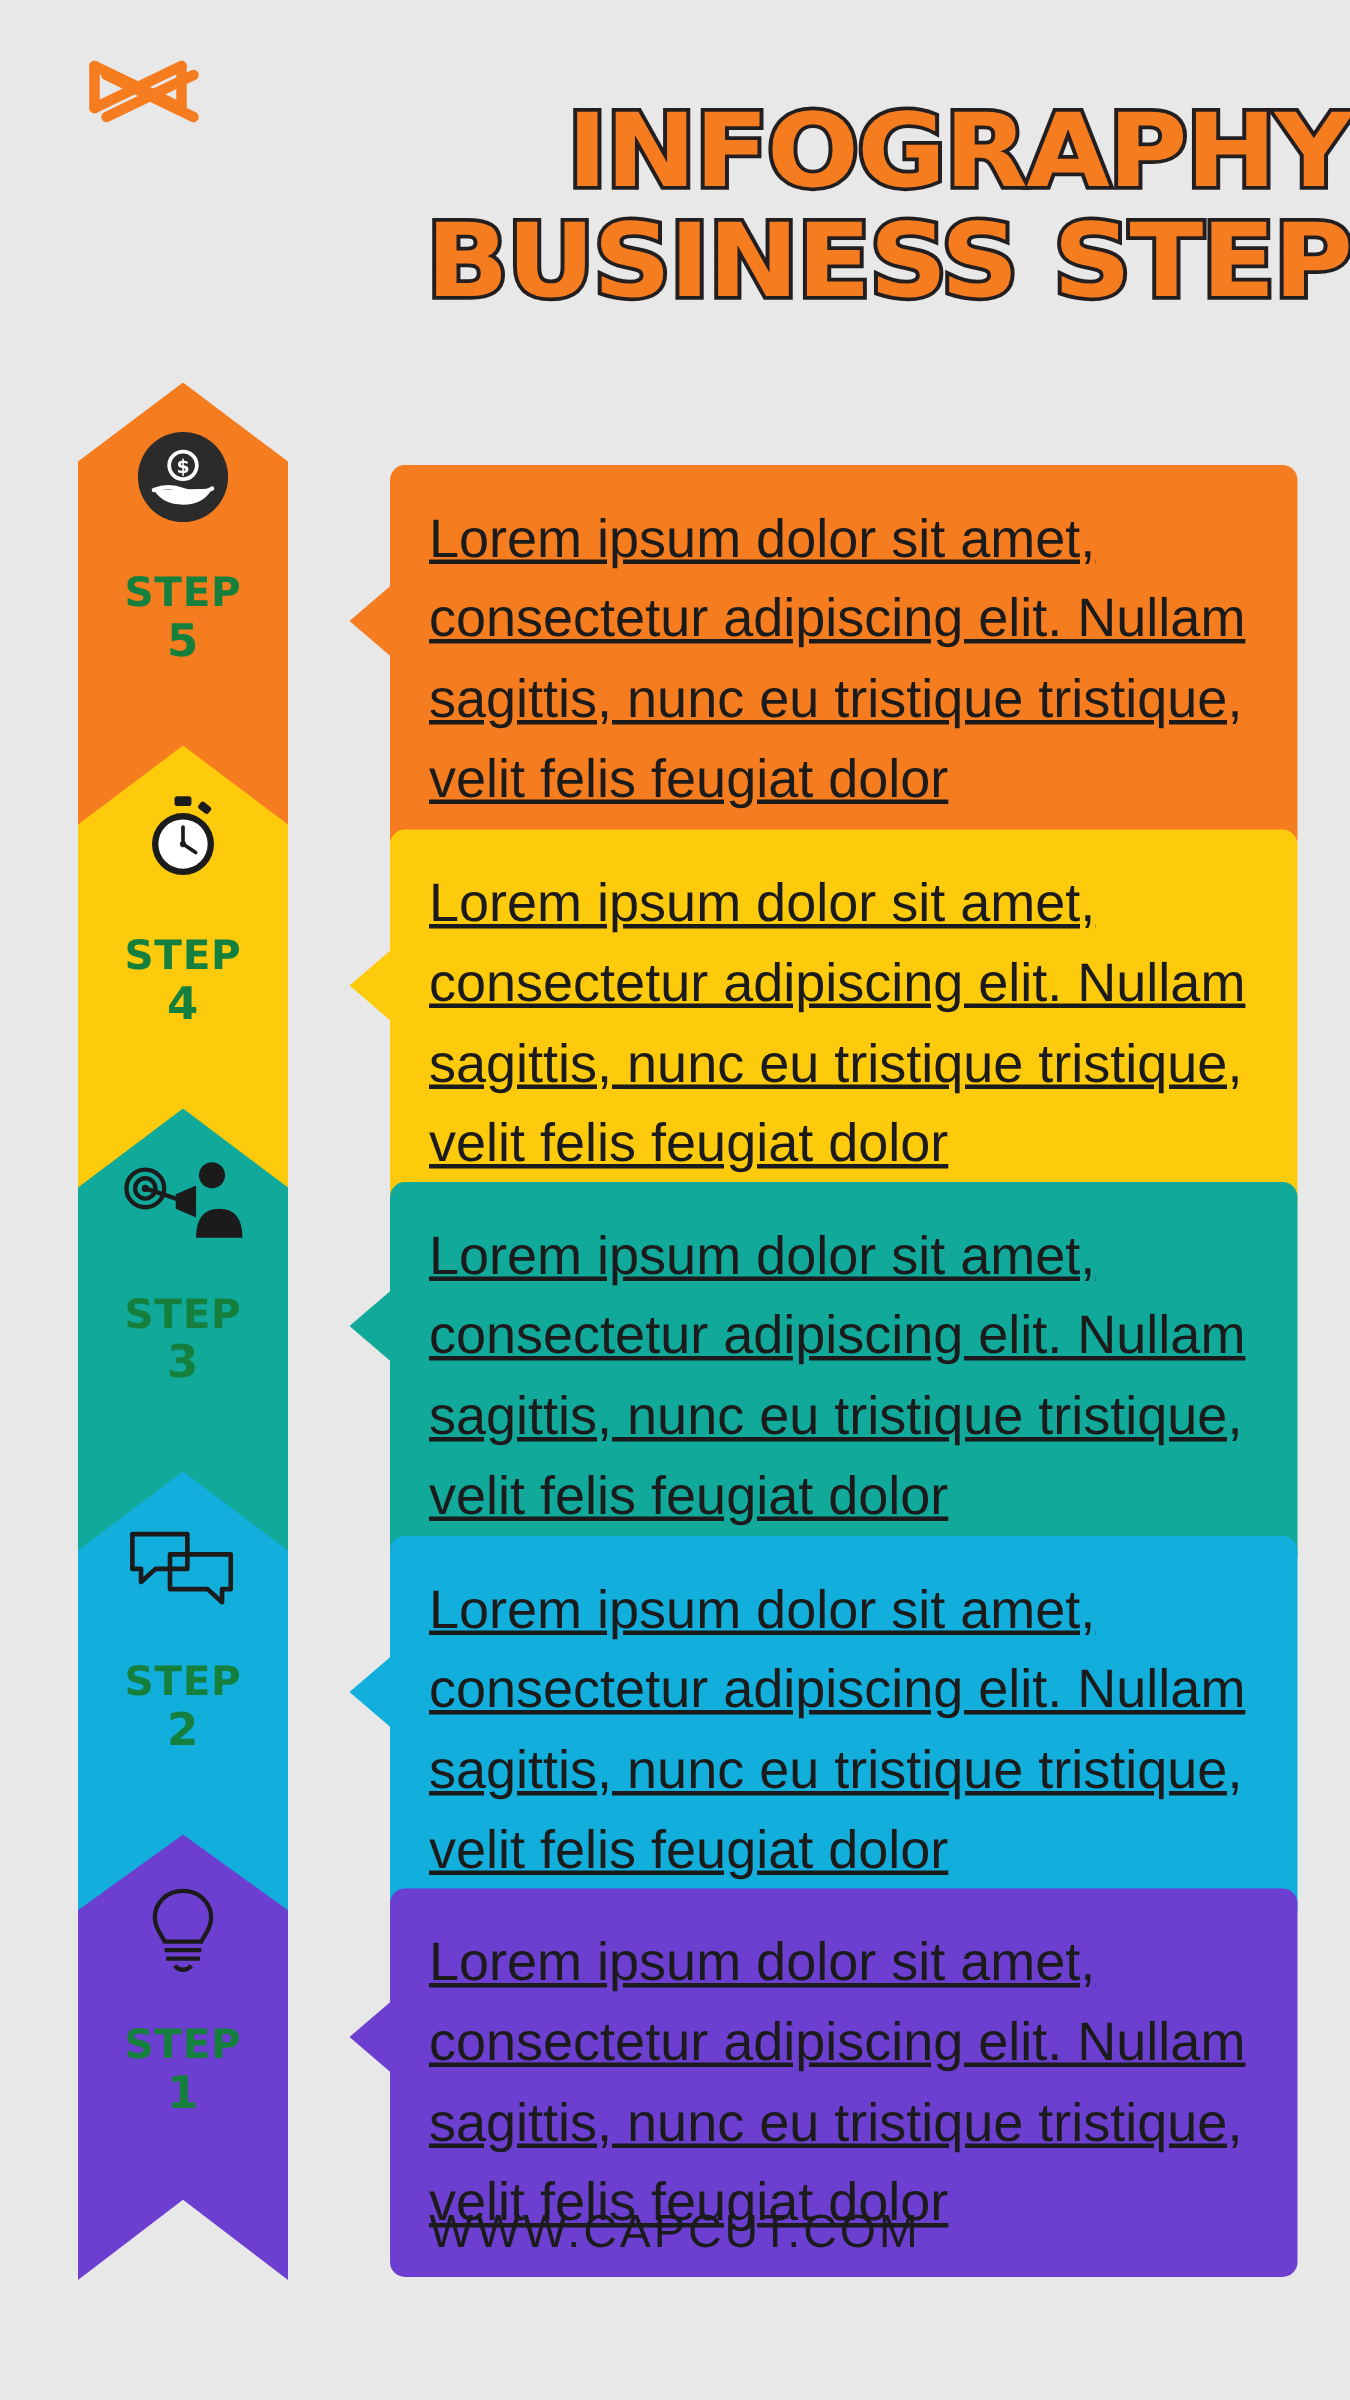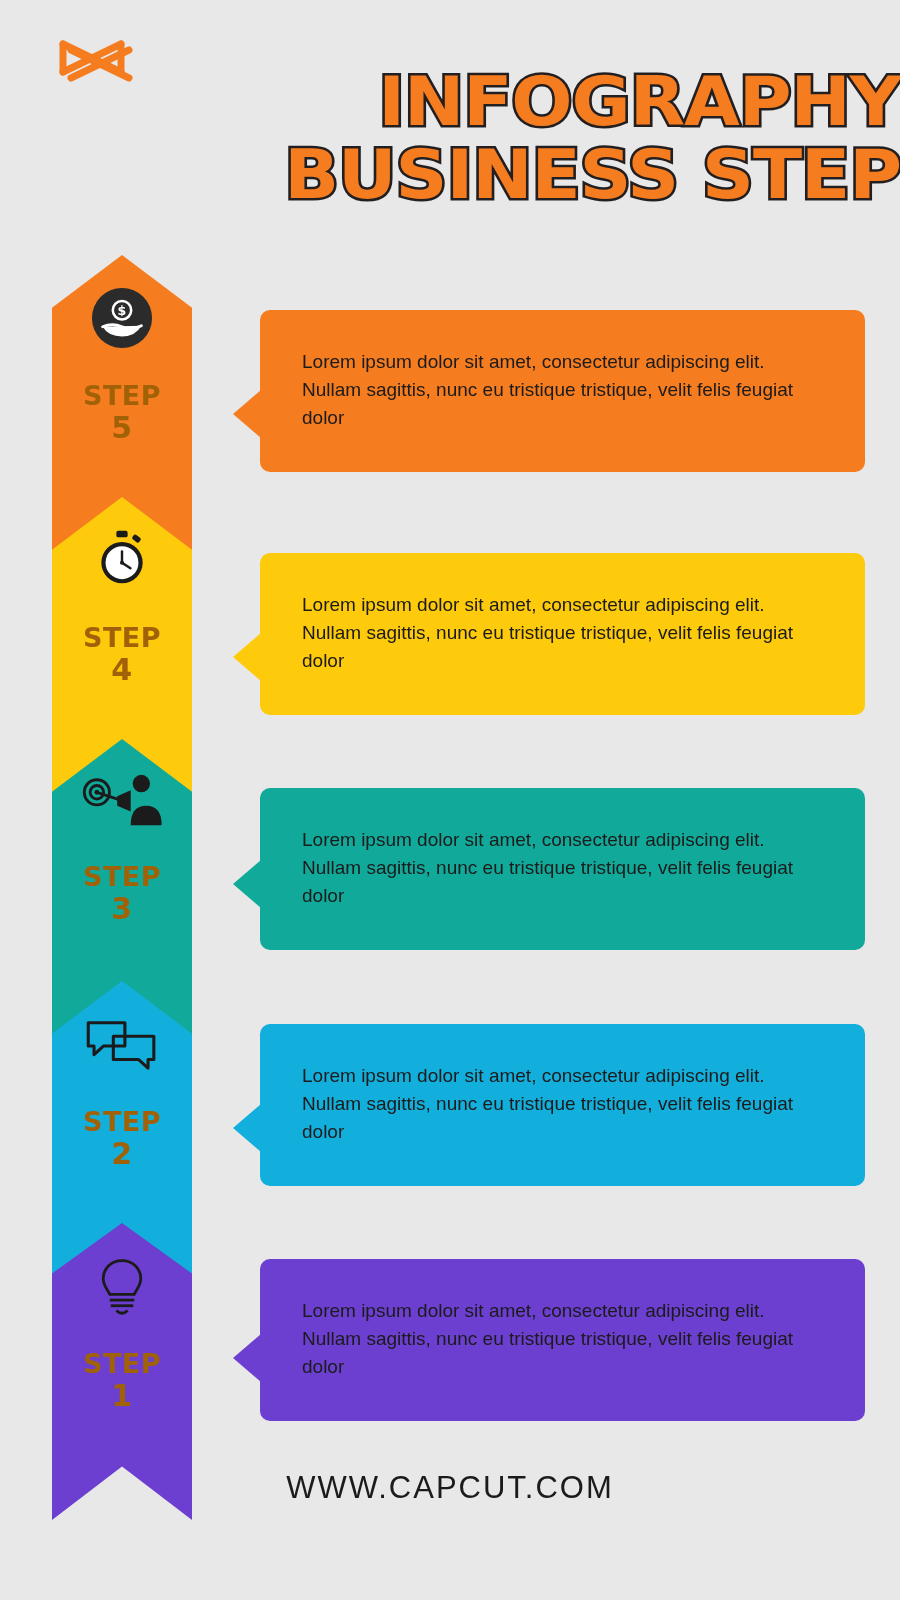--- a/index.html
+++ b/index.html
@@ -69,21 +69,21 @@
     clip-path: polygon(0% 100%, 0% 17%, 50% 0%, 100% 17%, 100% 100%, 50% 82%);
   }
   .step-label {
     position: absolute;
     left: 0;
     width: 100%;
     text-align: center;
     font-family: "DejaVu Sans", sans-serif;
     font-weight: bold;
     font-size: 27px;
-    color: #a16207;
+    color: #15803d;
     line-height: 1.15;
     letter-spacing: 0.5px;
   }
   .step-num {
     display: block;
     font-size: 30px;
   }
   .step-icon {
     position: absolute;
     left: 50%;
@@ -98,25 +98,26 @@
   
   .callout {
     position: absolute;
     left: 260px;
     width: 605px;
     border-radius: 10px;
     box-sizing: border-box;
     padding: 22px 26px 24px 26px;
   }
   .callout p {
-    margin: 16px;
+    margin: 0;
     font-family: "Liberation Sans", sans-serif;
-    font-size: 19px;
+    font-size: 36px;
     line-height: 1.48;
     color: #1b1b1b;
+    text-decoration: underline;
   }
   .callout .tail {
     position: absolute;
     left: -27px;
     width: 0;
     height: 0;
     border-top: 24px solid transparent;
     border-bottom: 24px solid transparent;
     border-right-width: 28px;
     border-right-style: solid;

